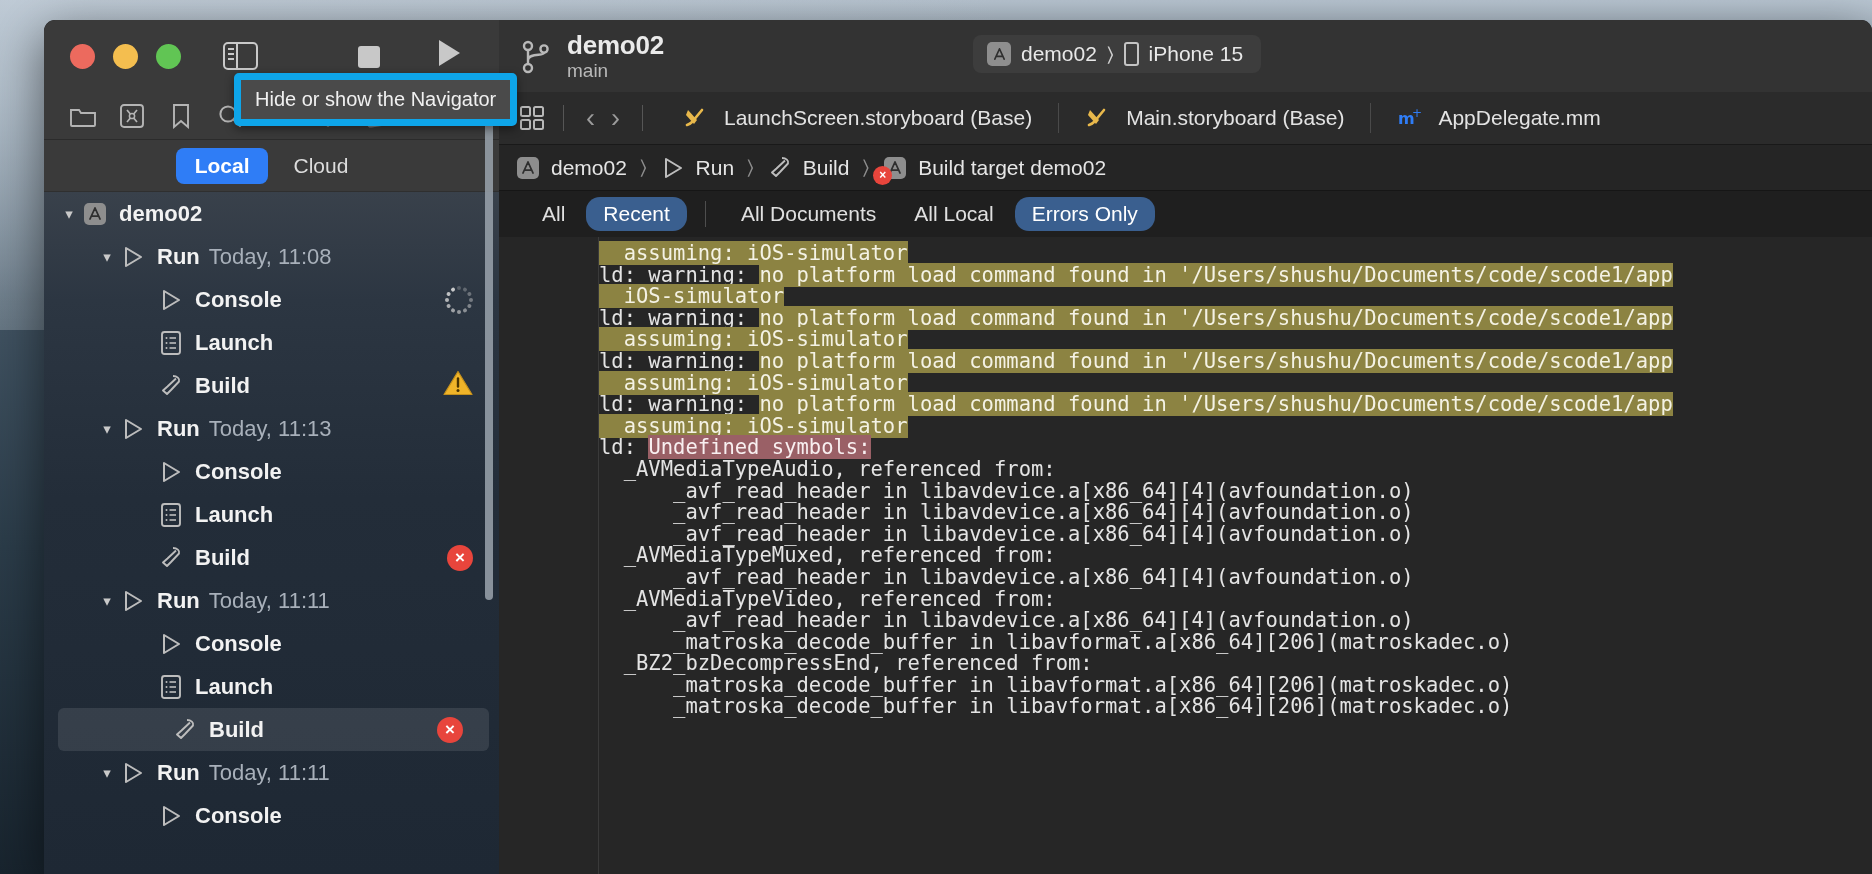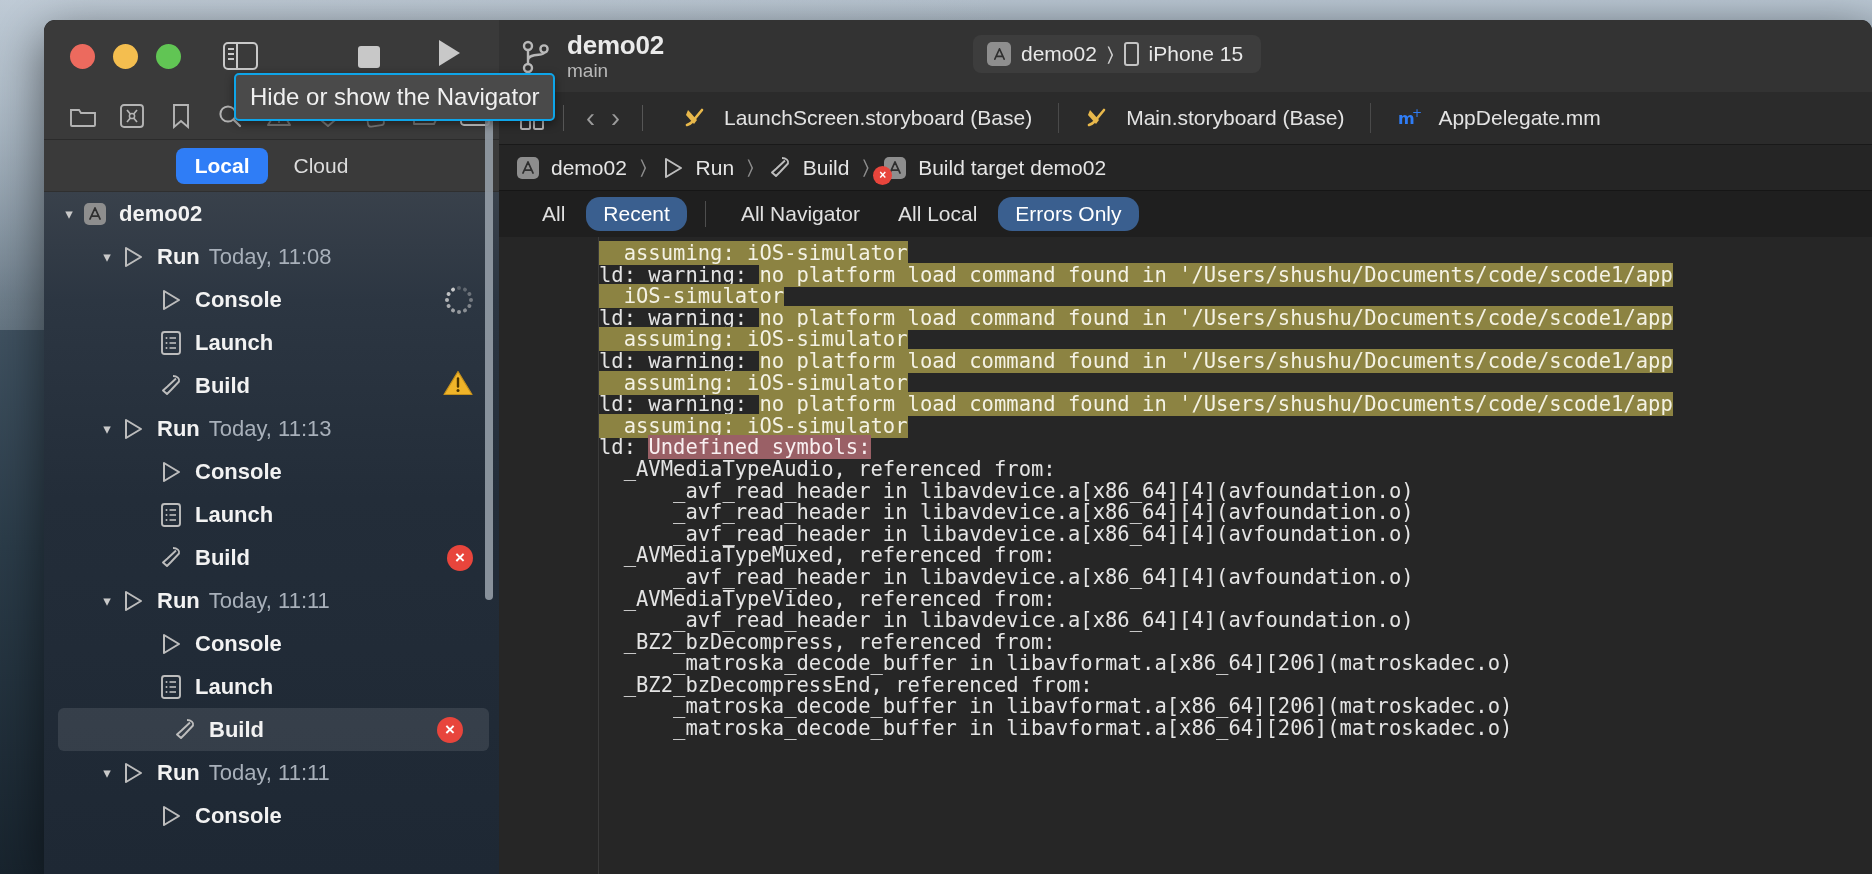--- a/index.html
+++ b/index.html
@@ -94,22 +94,22 @@
   .dest-text { font-size:21px; color:#e8e8e8; }
   .dest-chev { font-size:20px; color:#d0d0d0; }
   .phone-icon {
     width:15px; height:24px; border:2px solid #c4c4c4; border-radius:3px;
   }
 
   
   .tooltip {
     position:absolute; left:190px; top:53px; z-index:60;
     background:#4a4a4a; color:#f0f0f0;
-    border:2px solid #0ea5e9; border-radius:5px;
-    padding:8px 14px; font-size:24px; white-space:nowrap;
+    border:7px solid #0ea5e9; border-radius:5px;
+    padding:8px 14px; font-size:20px; white-space:nowrap;
     box-shadow:0 3px 10px rgba(0,0,0,.45);
   }
 
   
   .body-split { display:flex; height:782px; }
 
   
   .navigator { width:455px; background:#3a3a3a; display:flex; flex-direction:column; position:relative; }
   .nav-toolbar {
     height:48px; display:flex; align-items:center; gap:0px;
@@ -620,21 +620,21 @@
               <span class="mini-err">×</span>
             </span>
             <span>Build target demo02</span>
           </span>
         </div>
 
       <div class="filterbar" id="filterbar">
           <span class="fseg">All</span>
           <span class="fseg active">Recent</span>
           <span class="fsep"></span>
-          <span class="fseg">All Navigator</span>
+          <span class="fseg">All Documents</span>
           <span class="fseg">All Local</span>
           <span class="fseg active">Errors Only</span>
         </div>
 
       <div class="loghost">
         <div class="log-gutter"></div>
         <div class="log-gutter-line"></div>
         <div class="logwrap" id="logwrap">
           <svg class="arrow-anno" id="arrow-anno" viewBox="0 0 110 30" style="position: absolute; left: -100px; top: 197.4px;">
             <path d="M2 10 L86 22" stroke="#ff1a00" stroke-width="5" stroke-linecap="round"></path>
@@ -651,21 +651,20 @@
             <div class="logline"><span class="hl-warn">  assuming: iOS-simulator</span></div>
             <div class="logline"><span>ld: </span><span class="hl-err">Undefined symbols:</span></div>
             <div class="logline"><span>  _AVMediaTypeAudio, referenced from:</span></div>
             <div class="logline"><span>      _avf_read_header in libavdevice.a[x86_64][4](avfoundation.o)</span></div>
             <div class="logline"><span>      _avf_read_header in libavdevice.a[x86_64][4](avfoundation.o)</span></div>
             <div class="logline"><span>      _avf_read_header in libavdevice.a[x86_64][4](avfoundation.o)</span></div>
             <div class="logline"><span>  _AVMediaTypeMuxed, referenced from:</span></div>
             <div class="logline"><span>      _avf_read_header in libavdevice.a[x86_64][4](avfoundation.o)</span></div>
             <div class="logline"><span>  _AVMediaTypeVideo, referenced from:</span></div>
             <div class="logline"><span>      _avf_read_header in libavdevice.a[x86_64][4](avfoundation.o)</span></div>
-            <div class="logline"><span>  _BZ2_bzDecompress, referenced from:</span></div>
             <div class="logline"><span>      _matroska_decode_buffer in libavformat.a[x86_64][206](matroskadec.o)</span></div>
             <div class="logline"><span>  _BZ2_bzDecompressEnd, referenced from:</span></div>
             <div class="logline"><span>      _matroska_decode_buffer in libavformat.a[x86_64][206](matroskadec.o)</span></div>
             <div class="logline"><span>      _matroska_decode_buffer in libavformat.a[x86_64][206](matroskadec.o)</span></div>
           </div>
       </div>
     </div>
   </div>
 </div>
 

